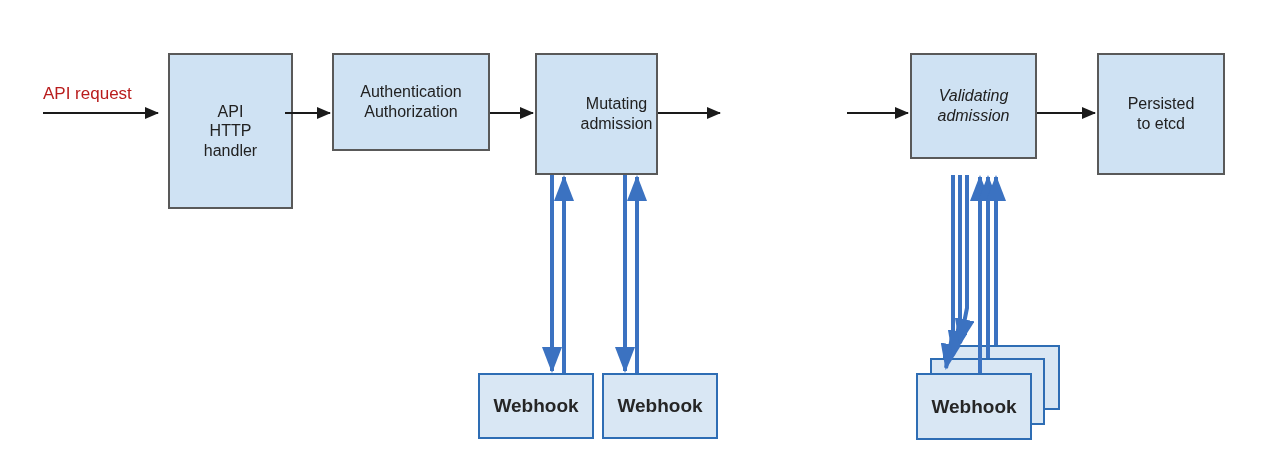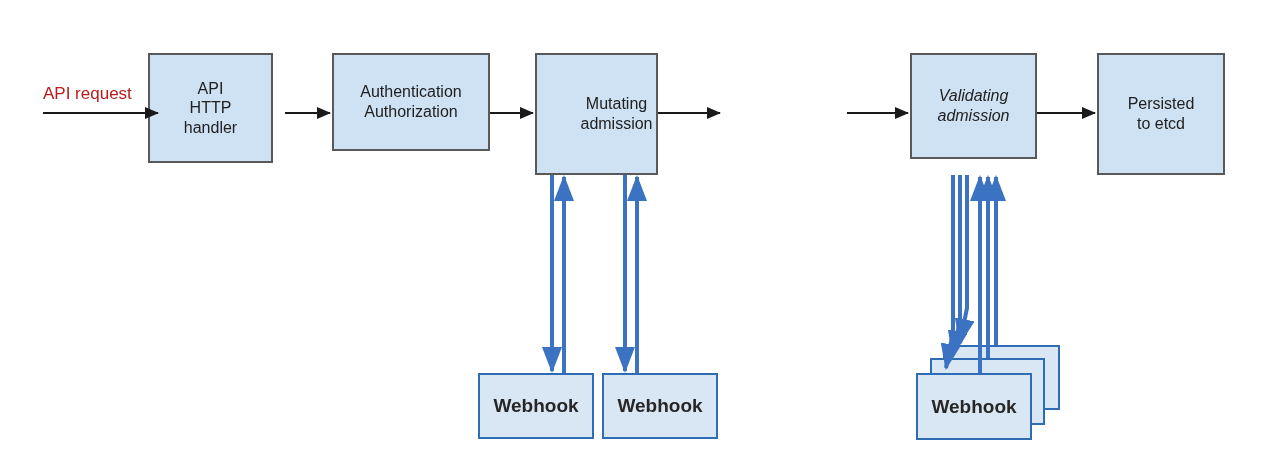--- a/index.html
+++ b/index.html
@@ -65,21 +65,21 @@
   .black-line{stroke:var(--arrow-black);stroke-width:2;fill:none;}
   .blue-line{stroke:var(--arrow-blue);stroke-width:4;fill:none;}
   #mb path{fill:var(--arrow-black);}
   #mblue path{fill:var(--arrow-blue);}
 </style>
 </head>
 <body>
 
 <div class="canvas">
 
-  <div class="node" style="left:148px;top:53px;width:125px;height:110px;">API
+  <div class="node" style="left:168px;top:53px;width:125px;height:156px;">API
 HTTP
 handler</div>
 
   <div class="node" style="left:332px;top:53px;width:158px;height:98px;">Authentication
 Authorization</div>
 
   <div class="node" style="left:535px;top:53px;width:123px;height:122px;padding-left:40px;">Mutating
 admission</div>
 
 

